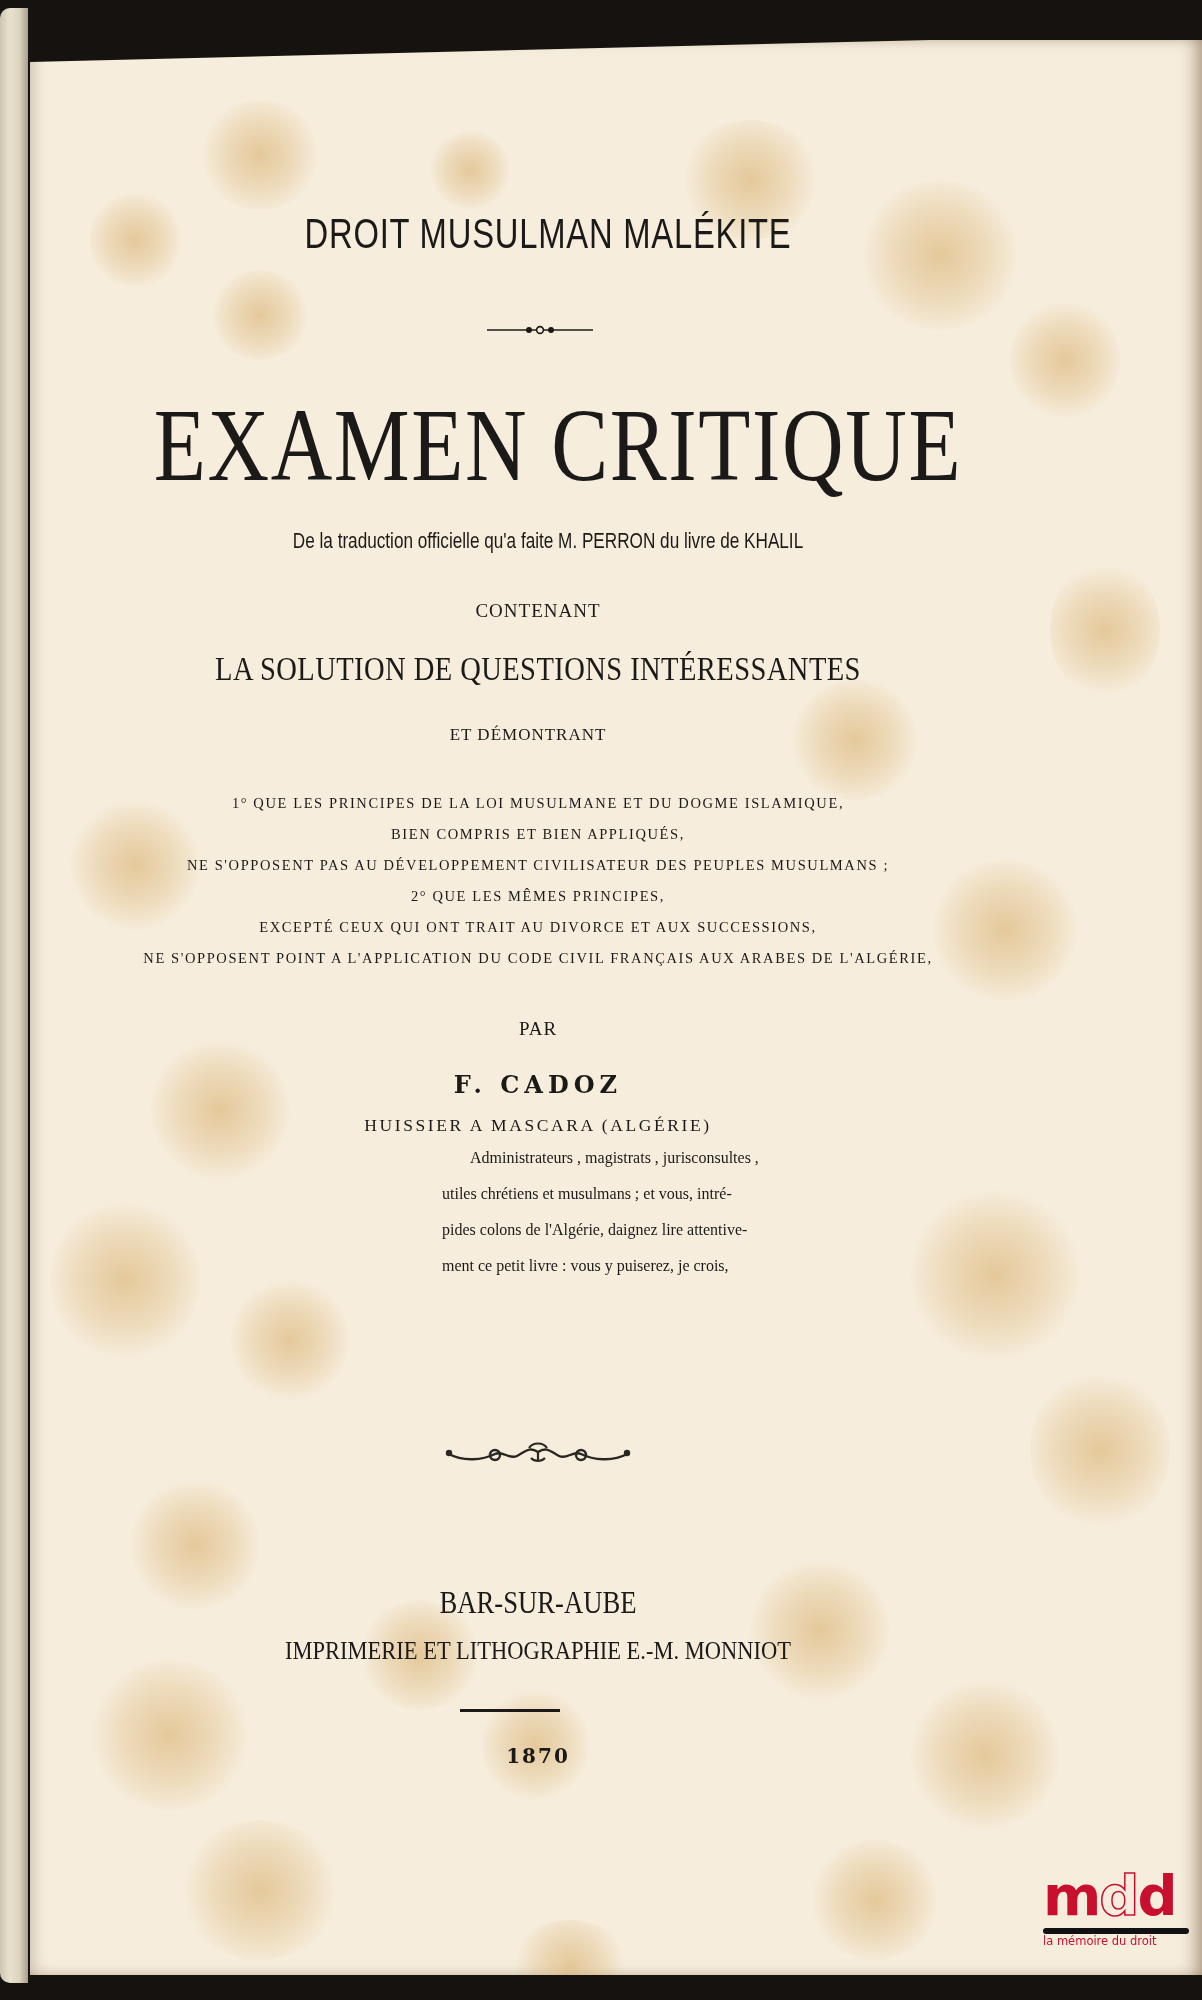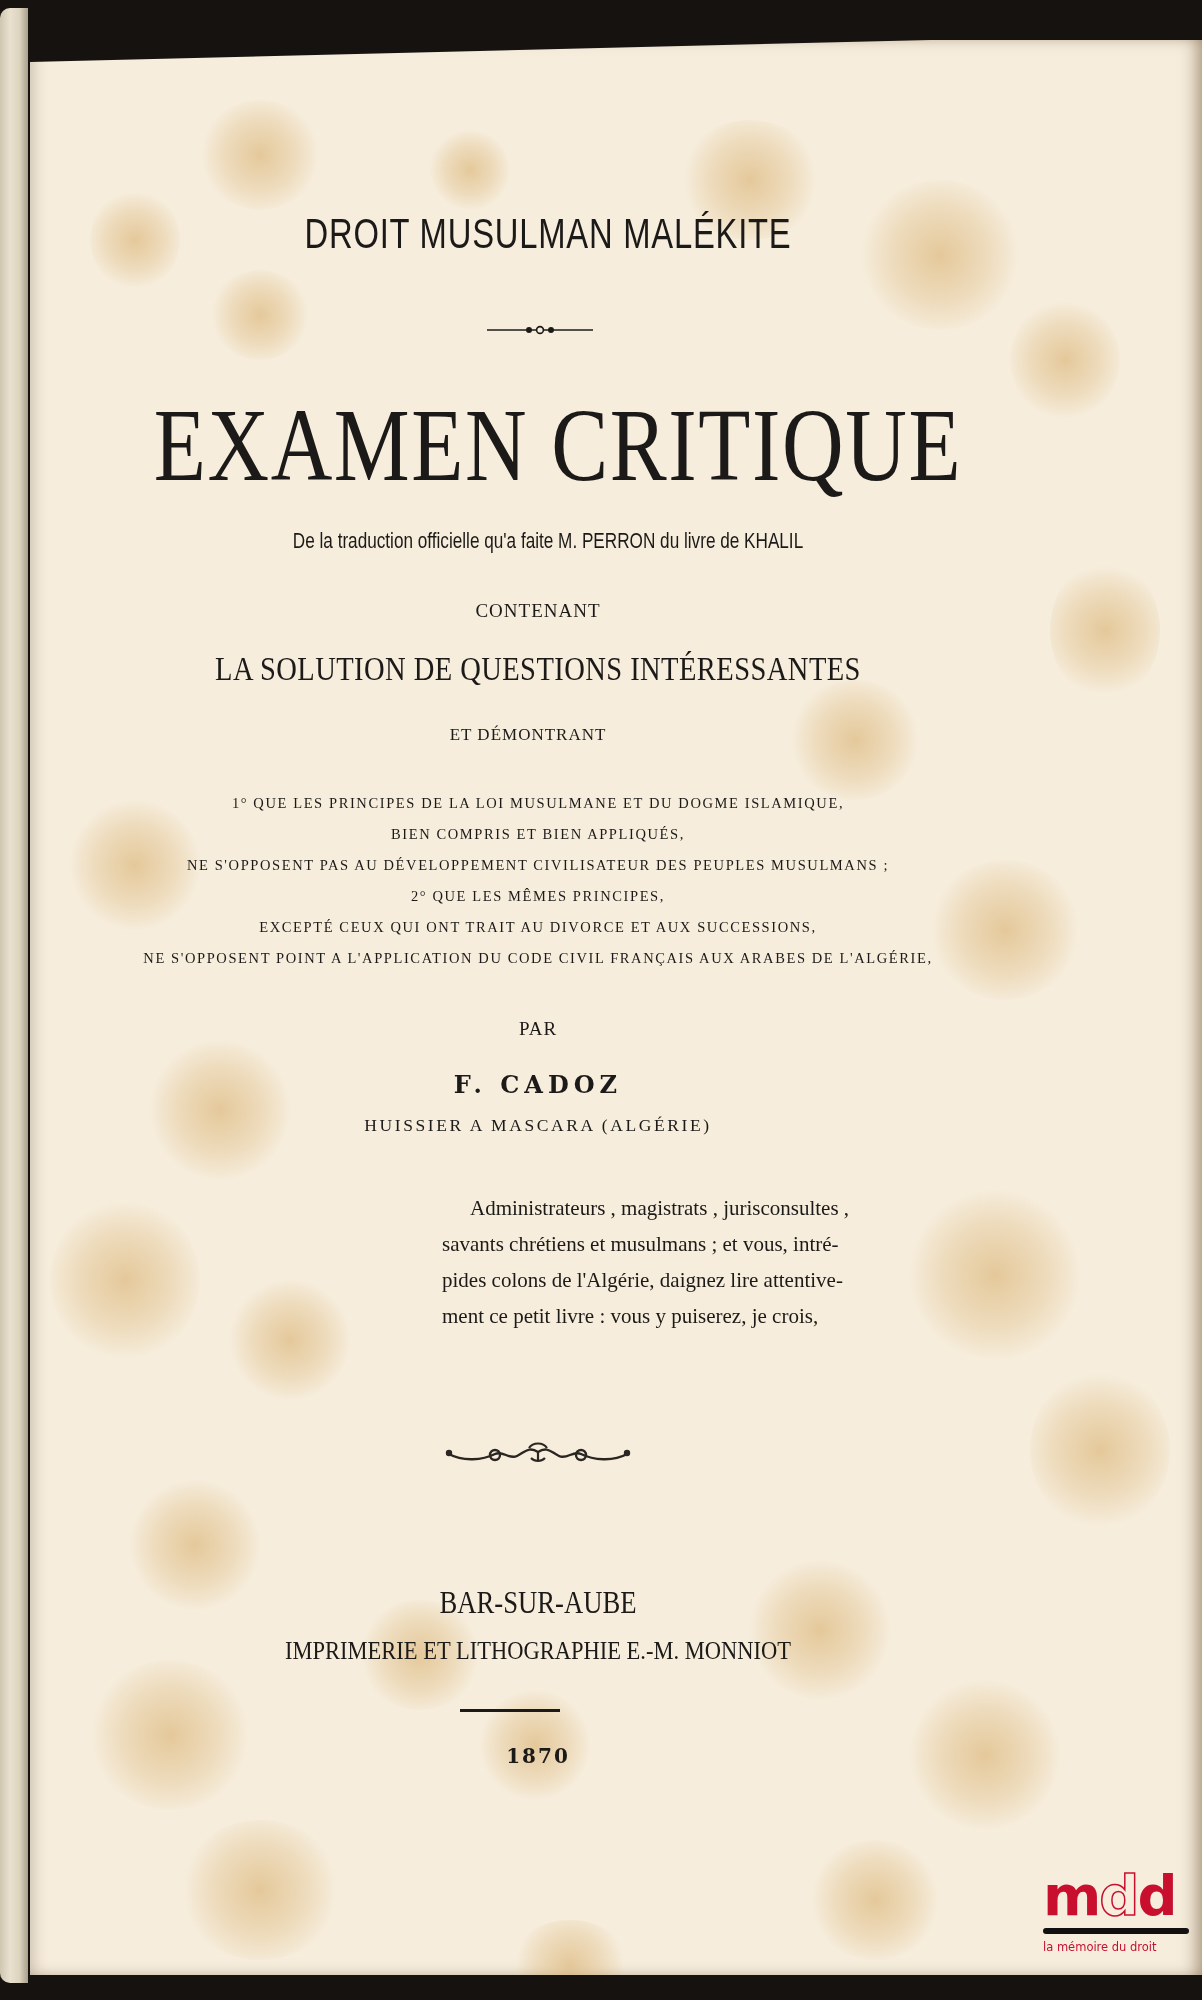--- a/index.html
+++ b/index.html
@@ -41,35 +41,35 @@
   .subtitle { top: 488px; left: -70px; font-family: "Liberation Sans", sans-serif; font-size: 22px; transform: scaleX(0.78); }
   .contenant { top: 560px; left: -80px; font-size: 19px; letter-spacing: 1px; }
   .solution { top: 610px; left: -80px; font-size: 34px; letter-spacing: 0.5px; transform: scaleX(0.84); }
   .demontrant { top: 685px; left: -90px; font-size: 17px; letter-spacing: 1px; }
   .points { top: 748px; left: -80px; font-size: 14.5px; letter-spacing: 1.6px; line-height: 31px; }
   .points div { text-align: center; }
   .par { top: 978px; left: -80px; font-size: 19px; letter-spacing: 1px; }
   .author { top: 1030px; left: -80px; font-family: "DejaVu Serif", serif; font-weight: bold; font-size: 24px; letter-spacing: 5px; }
   .author-role { top: 1075px; left: -80px; font-size: 17.5px; letter-spacing: 2.6px; }
   .epigraph {
-    position: absolute; left: 412px; top: 1150px; width: 520px;
-    font-size: 21px; line-height: 36px; text-align: justify;
+    position: absolute; left: 412px; top: 1100px; width: 520px;
+    font-size: 16px; line-height: 36px; text-align: justify;
   }
   .epigraph div { white-space: nowrap; }
   .ornament-large { top: 1400px; left: -80px; }
   .city { top: 1545px; left: -80px; font-size: 31px; transform: scaleX(0.86); }
   .printer { top: 1597px; left: -80px; font-size: 25px; transform: scaleX(0.9); }
   .rule { position: absolute; top: 1669px; left: 430px; width: 100px; height: 3px; background: #1c1a18; }
   .year { top: 1704px; left: -80px; font-family: "DejaVu Serif", serif; font-size: 20px; letter-spacing: 2px; font-weight: bold; }
 
   .logo { position: absolute; left: 1043px; top: 1868px; width: 150px; height: 100px; }
   .logo-mdd { font-family: "DejaVu Sans", sans-serif; font-weight: bold; font-size: 56px; color: #c8102e; line-height: 1; letter-spacing: -2px; }
   .logo-mdd .mid { color: transparent; -webkit-text-stroke: 1.5px #c8102e; }
   .logo-bar { width: 146px; height: 6px; background: #111; border-radius: 3px; margin-top: 4px; }
-  .logo-tag { font-family: "DejaVu Sans", sans-serif; font-size: 11.5px; color: #c8102e; margin-top: 6px; white-space: nowrap; }
+  .logo-tag { font-family: "DejaVu Sans", sans-serif; font-size: 11.5px; color: #c8102e; white-space: nowrap; }
 </style>
 </head>
 <body>
 
 <div class="spine"></div>
 
 <div class="page">
 
   <div class="fox" style="left:170px;top:60px;width:120px;height:110px;"></div>
   <div class="fox" style="left:60px;top:150px;width:90px;height:100px;"></div>
@@ -123,21 +123,21 @@
       <div>EXCEPTÉ CEUX QUI ONT TRAIT AU DIVORCE ET AUX SUCCESSIONS,</div>
       <div>NE S'OPPOSENT POINT A L'APPLICATION DU CODE CIVIL FRANÇAIS AUX ARABES DE L'ALGÉRIE,</div>
     </div>
 
     <div class="line par">PAR</div>
     <div class="line author">F. CADOZ</div>
     <div class="line author-role">HUISSIER A MASCARA (ALGÉRIE)</div>
 
     <div class="epigraph">
       <div style="padding-left:28px;">Administrateurs , magistrats , jurisconsultes ,</div>
-      <div>savants chrétiens et musulmans ; et vous, intré-</div>
+      <div>utiles chrétiens et musulmans ; et vous, intré-</div>
       <div>pides colons de l'Algérie, daignez lire attentive-</div>
       <div>ment ce petit livre : vous y puiserez, je crois,</div>
     </div>
 
     <div class="line ornament-large">
       <svg width="190" height="28" viewBox="0 0 190 28">
         <path d="M6 14 C20 22, 40 20, 52 14 C60 10, 66 20, 74 16 C82 12, 86 6, 95 12 C104 6, 108 12, 116 16 C124 20, 130 10, 138 14 C150 20, 170 22, 184 14" fill="none" stroke="#2a2622" stroke-width="2.4"></path>
         <circle cx="6" cy="13" r="3.2" fill="#2a2622"></circle>
         <circle cx="184" cy="13" r="3.2" fill="#2a2622"></circle>
         <circle cx="52" cy="15" r="5" fill="none" stroke="#2a2622" stroke-width="2.4"></circle>

